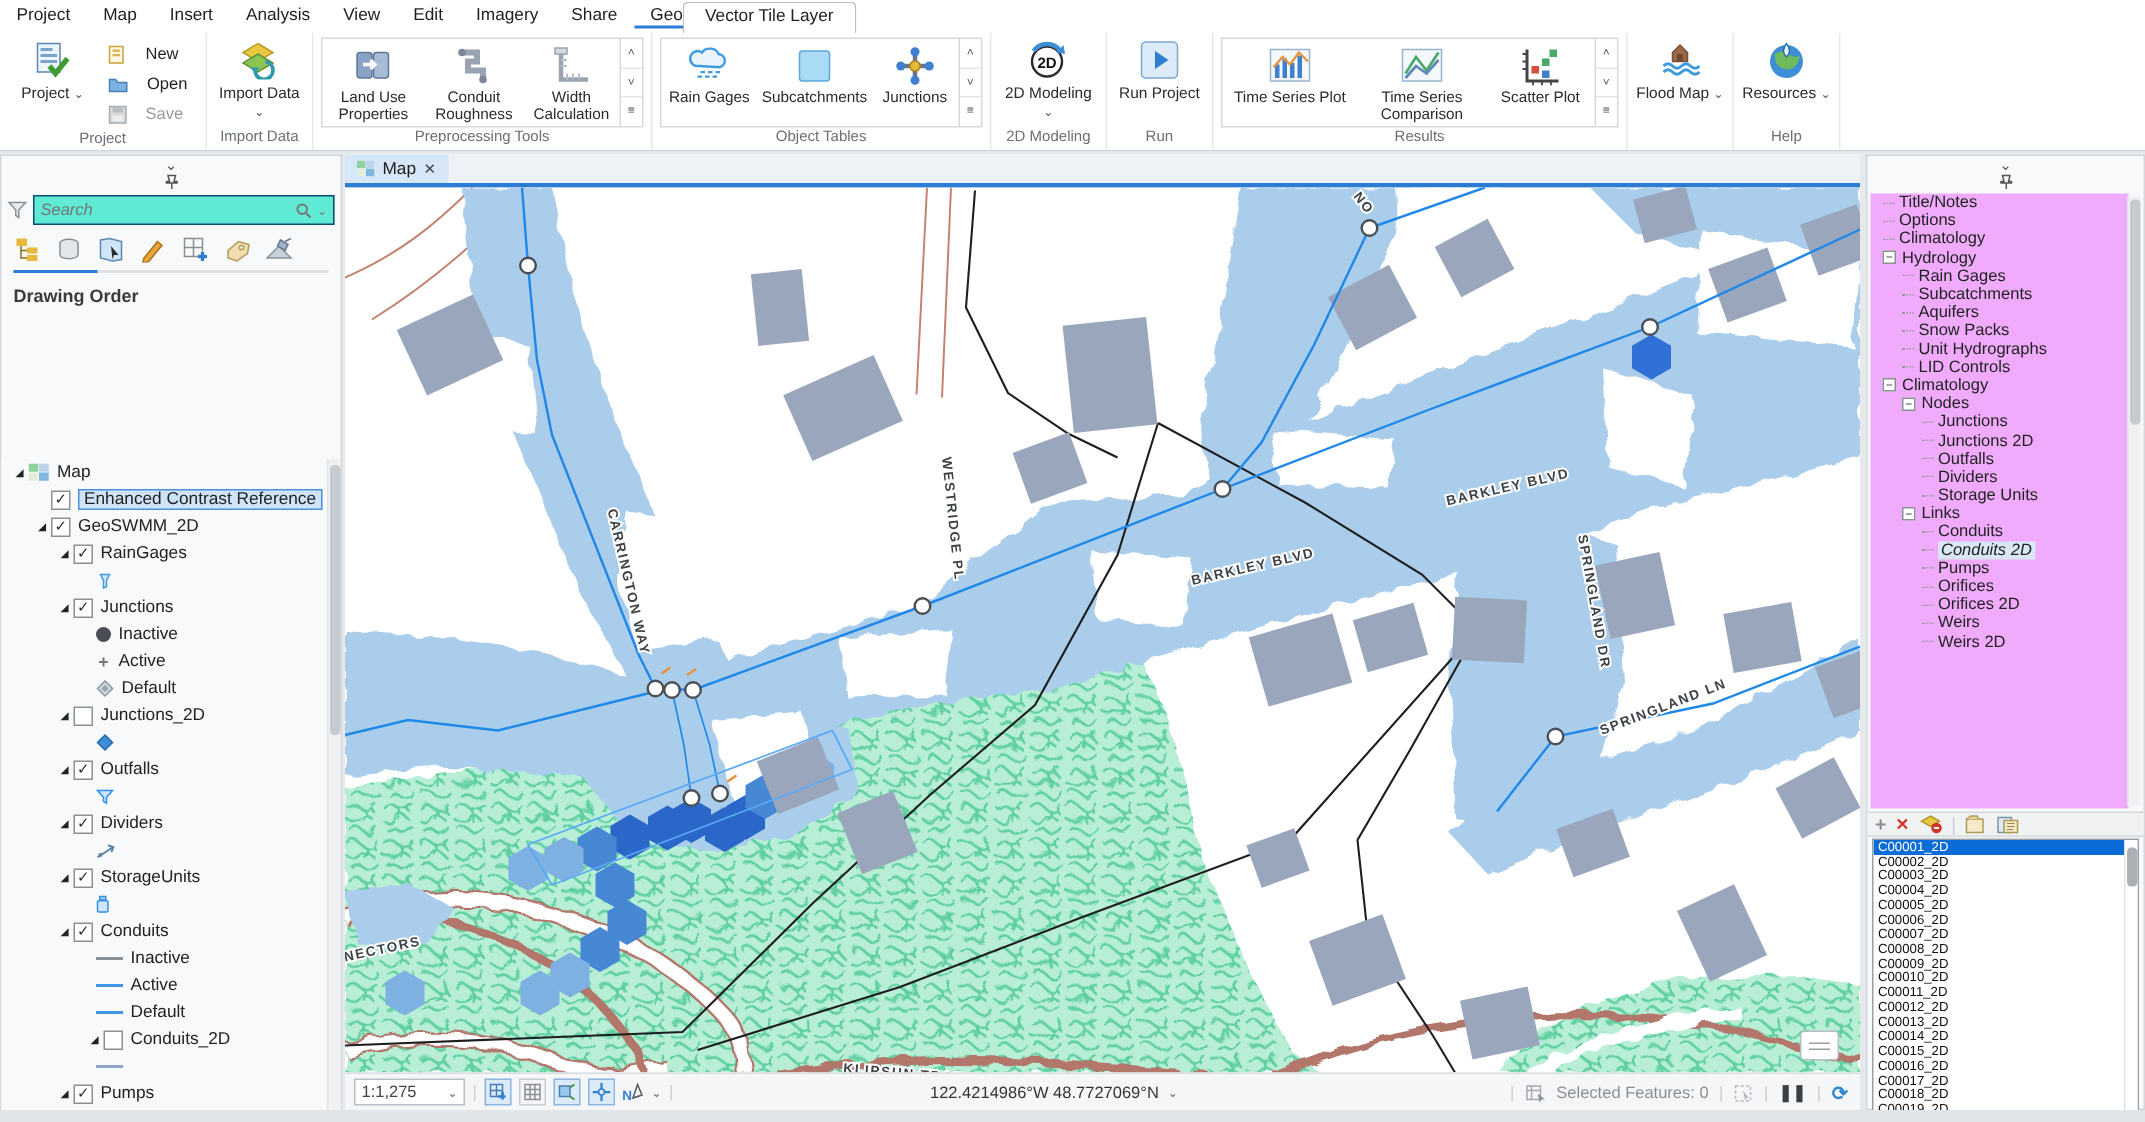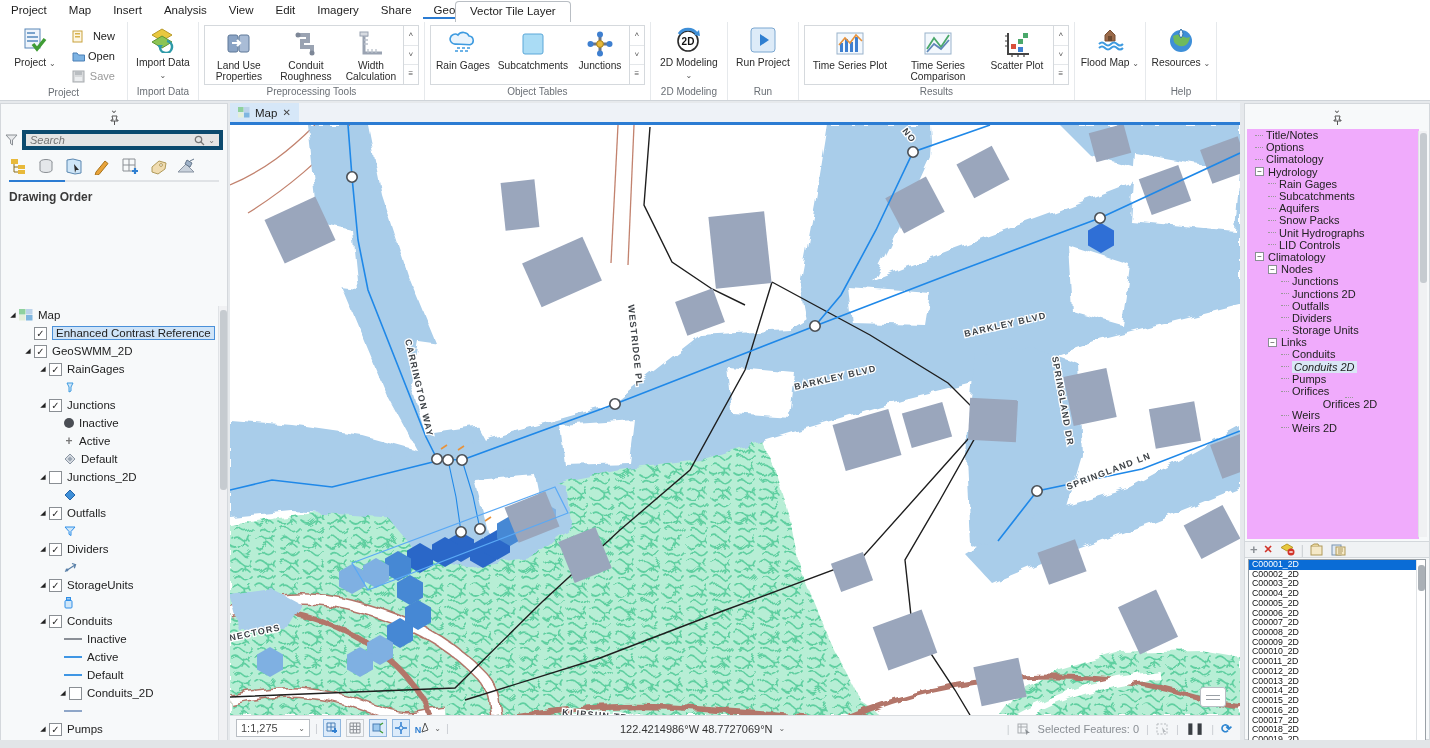--- a/index.html
+++ b/index.html
@@ -15,38 +15,38 @@
 
   
   .ribbon { position:absolute; left:0; top:22px; width:1430px; height:79px; background:#fff; border-bottom:1px solid #cfd4d9; display:flex; }
   .rgroup { height:100%; display:flex; flex-direction:column; border-right:1px solid #e6e9ec; padding:1px 5px 0; }
   .gbody { flex:1; display:flex; align-items:flex-start; }
   .glabel { height:15px; font-size:10px; color:#6a6f75; text-align:center; line-height:14px; }
   .bigbtn { width:60px; text-align:center; font-size:10.3px; color:#2b2b2b; padding-top:2px; line-height:12px; }
   .bigbtn .bicon { height:30px; display:flex; align-items:center; justify-content:center; margin-bottom:2px; }
   .chev { font-size:8px; color:#555; }
   .smallcol { display:flex; flex-direction:column; font-size:11px; padding-top:3px; }
-  .smallbtn { display:flex; align-items:center; height:20px; gap:2px; padding:0 7px; white-space:nowrap;justify-content:space-between; }
+  .smallbtn { display:flex; align-items:center; height:20px; gap:12px; padding:0 7px; white-space:nowrap; }
   .smallbtn.disabled { color:#9a9a9a; }
   .gallery { border:1px solid #d5d9dd; display:flex; height:60px; margin-top:2px; background:#fff; }
   .gitem { text-align:center; font-size:10.2px; color:#2b2b2b; padding-top:3px; line-height:11px; }
   .gitem .bicon { height:30px; display:flex; align-items:center; justify-content:center; margin-bottom:1px; }
   .garrows { width:15px; border-left:1px solid #d5d9dd; display:flex; flex-direction:column; color:#555; }
   .garrows span { flex:1; font-size:8px; text-align:center; line-height:18px; border-bottom:1px solid #e4e7ea; }
   .garrows span:last-child { border-bottom:none; }
 
   
   .pane { position:absolute; background:#f7f9fa; border:1px solid #d4d8dc; }
   .ptitle { height:24px; display:flex; align-items:center; padding:0 6px; font-size:12px; color:#333;flex-direction:column; }
   .ptitle .txt { flex:1; white-space:nowrap; overflow:hidden; }
   .picon { width:16px; text-align:center; color:#555; font-size:10px; }
 
   #contents-pane { left:0; top:103px; width:228px; height:645px; }
   .searchrow { display:flex; align-items:center; height:24px; padding:0 4px; gap:4px; }
-  .searchbox { flex:1; height:20px; border:4px solid #0c4a6e; background:#e5e5e5; display:flex; align-items:center; padding:0 4px; }
+  .searchbox { flex:1; height:20px; border:1px solid #0c4a6e; background:#5eead4; display:flex; align-items:center; padding:0 4px; }
   .searchbox input { flex:1; border:none; outline:none; font-size:11px; font-style:italic; color:#555; background:transparent; width:60px; }
   .iconrow { display:flex; gap:9px; padding:5px 8px 0; height:28px; }
   .iconrow .tabico { width:19px; height:19px; display:flex; align-items:center; justify-content:center; }
   .iconrow-underline { height:2px; margin:0 8px; background:#e0e3e6; position:relative; }
   .iconrow-underline i { position:absolute; left:0; top:0; width:56px; height:2px; background:#2b7cd3; }
   .dorder { font-size:12px; font-weight:bold; color:#3a3a3a; padding:8px 8px 4px; }
   #contents-tree { position:absolute; top:202px; left:0; right:10px; bottom:0; overflow:hidden; background:#f7f9fa; }
   .trow { display:flex; align-items:center; height:18px; white-space:nowrap; font-size:11.5px; color:#222; }
   .trow .exp { width:12px; font-size:7px; color:#222; text-align:center; flex:none; }
   .cbx { width:13px; height:13px; border:1px solid #8a8f94; background:#fff; font-size:10px; line-height:11px; text-align:center; color:#2b2b2b; margin-right:5px; flex:none; }
@@ -953,21 +953,21 @@
         <span class="glbl sel">Conduits 2D</span>
       </div>
       <div class="rtrow" style="padding-left: 34px;">
         <span class="dash"></span>
         <span class="glbl">Pumps</span>
       </div>
       <div class="rtrow" style="padding-left: 34px;">
         <span class="dash"></span>
         <span class="glbl">Orifices</span>
       </div>
-      <div class="rtrow" style="padding-left: 34px; flex-direction: column;">
+      <div class="rtrow" style="padding-left: 34px;">
         <span class="dash"></span>
         <span class="glbl">Orifices 2D</span>
       </div>
       <div class="rtrow" style="padding-left: 34px;">
         <span class="dash"></span>
         <span class="glbl">Weirs</span>
       </div>
       <div class="rtrow" style="padding-left: 34px;">
         <span class="dash"></span>
         <span class="glbl">Weirs 2D</span>

